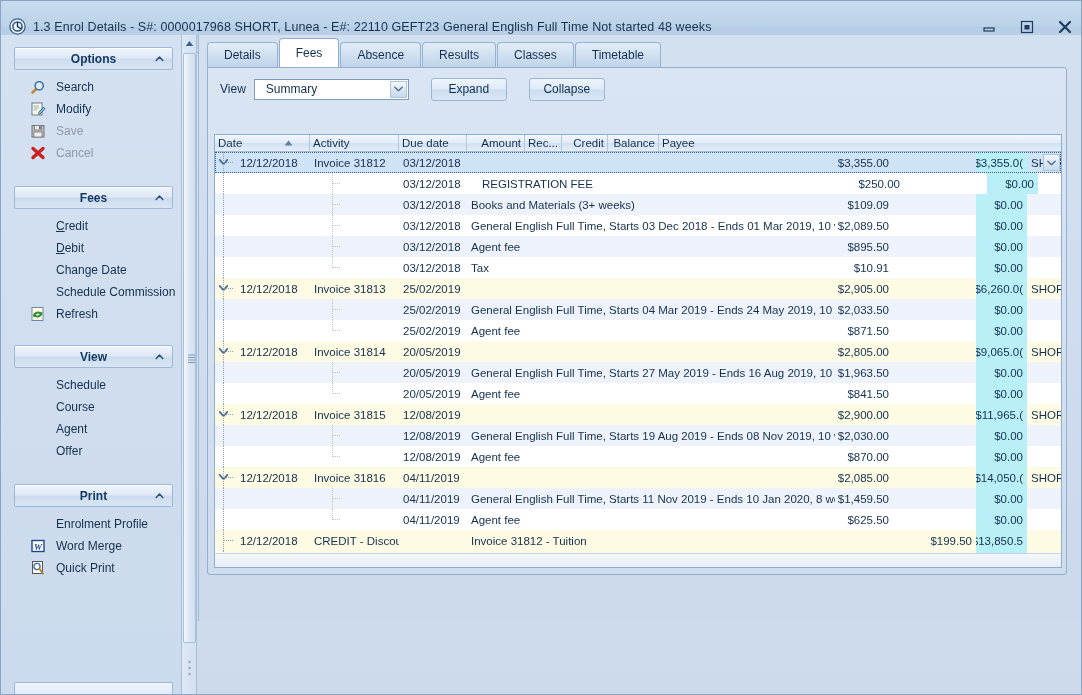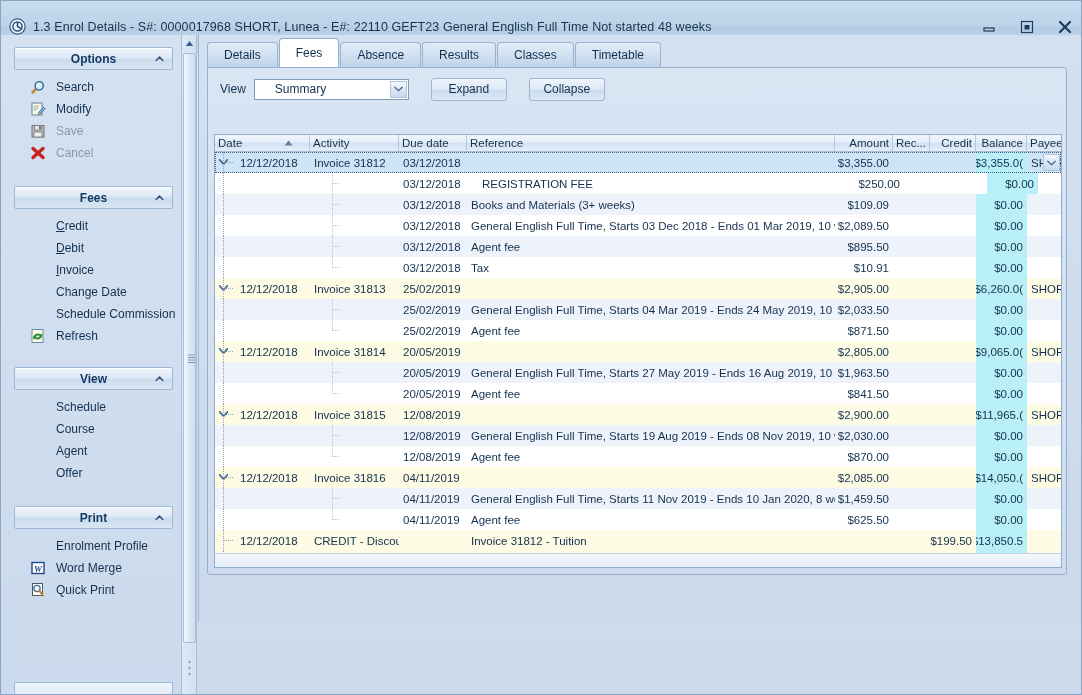--- a/index.html
+++ b/index.html
@@ -183,21 +183,21 @@
   }
   #view-label { font-size: 12px; color: #14304f; margin-right: 8px; }
   #view-combo {
     width: 155px; height: 21px;
     background: #fff;
     border: 1px solid #7f9db9;
     display: flex; align-items: center;
     position: relative;
   }
   #view-combo-value {
-    padding-left: 20px; font-size: 12px; color: #14304f;
+    padding-left: 11px; font-size: 12px; color: #14304f;
   }
   #view-combo-btn {
     position: absolute; right: 1px; top: 1px;
     width: 17px; height: 17px;
     background: linear-gradient(180deg,#f4f8fd 0%, #dae6f4 50%, #c9daec 100%);
     border: 1px solid #b0c5dc;
     display: flex; align-items: center; justify-content: center;
   }
   .tbbutton {
     width: 76px; height: 23px;
@@ -421,23 +421,20 @@
         <svg class="panel-chevron" viewBox="0 0 9 9">
           <path d="M1.2 6 L4.5 2.6 L7.8 6" fill="none" stroke="#2b4f78" stroke-width="1.5" stroke-linecap="round" stroke-linejoin="round"></path>
         </svg>
       </div>
       <div class="panel-body">
         <div class="menu-item no-icon">
           <span class="mi-label"><u>C</u>redit</span>
         </div>
         <div class="menu-item no-icon">
           <span class="mi-label"><u>D</u>ebit</span>
-        </div>
-        <div class="menu-item no-icon">
-          <span class="mi-label"><u>I</u>nvoice</span>
         </div>
         <div class="menu-item no-icon">
           <span class="mi-label">Change Date</span>
         </div>
         <div class="menu-item no-icon">
           <span class="mi-label">Schedule Commission</span>
         </div>
         <div class="menu-item">
           <svg class="mi-icon" viewBox="0 0 16 16">
             <rect x="2" y="1.5" width="11" height="13" fill="#fdfbe4" stroke="#6b8aa8" stroke-width="1"></rect>
@@ -575,23 +572,20 @@
             <svg class="sort-arrow" viewBox="0 0 9 6">
               <path d="M4.5 0.6 L8.4 5.4 L0.6 5.4 Z" fill="#5b7fa6"></path>
             </svg>
           </div>
           <div class="hcell" style="width:89px;flex:0 0 89px;">
             <span>Activity</span>
           </div>
           <div class="hcell" style="width:68px;flex:0 0 68px;">
             <span>Due date</span>
           </div>
-          <div class="hcell" style="width:368px;flex:0 0 368px;">
-            <span>Reference</span>
-          </div>
           <div class="hcell num" style="width:58px;flex:0 0 58px;">
             <span>Amount</span>
           </div>
           <div class="hcell num" style="width:37px;flex:0 0 37px;">
             <span>Rec...</span>
           </div>
           <div class="hcell num" style="width:46px;flex:0 0 46px;">
             <span>Credit</span>
           </div>
           <div class="hcell num" style="width:51px;flex:0 0 51px;">

